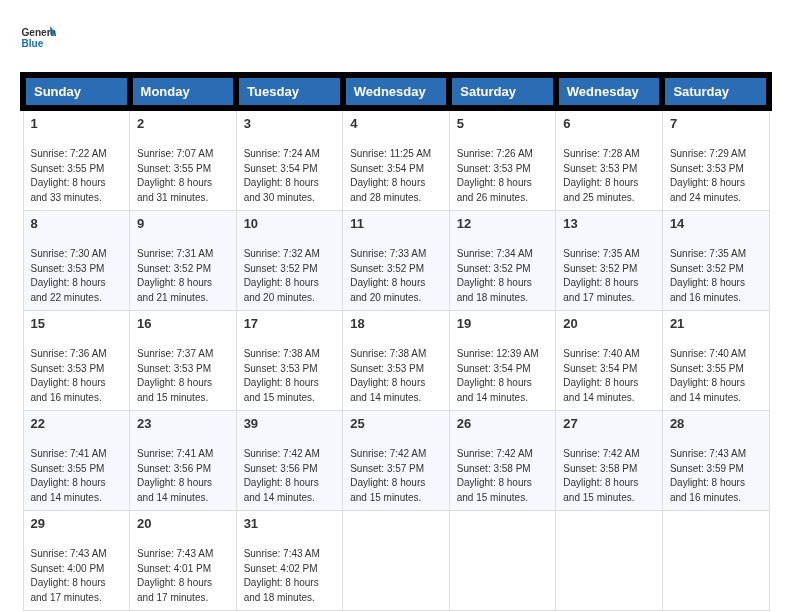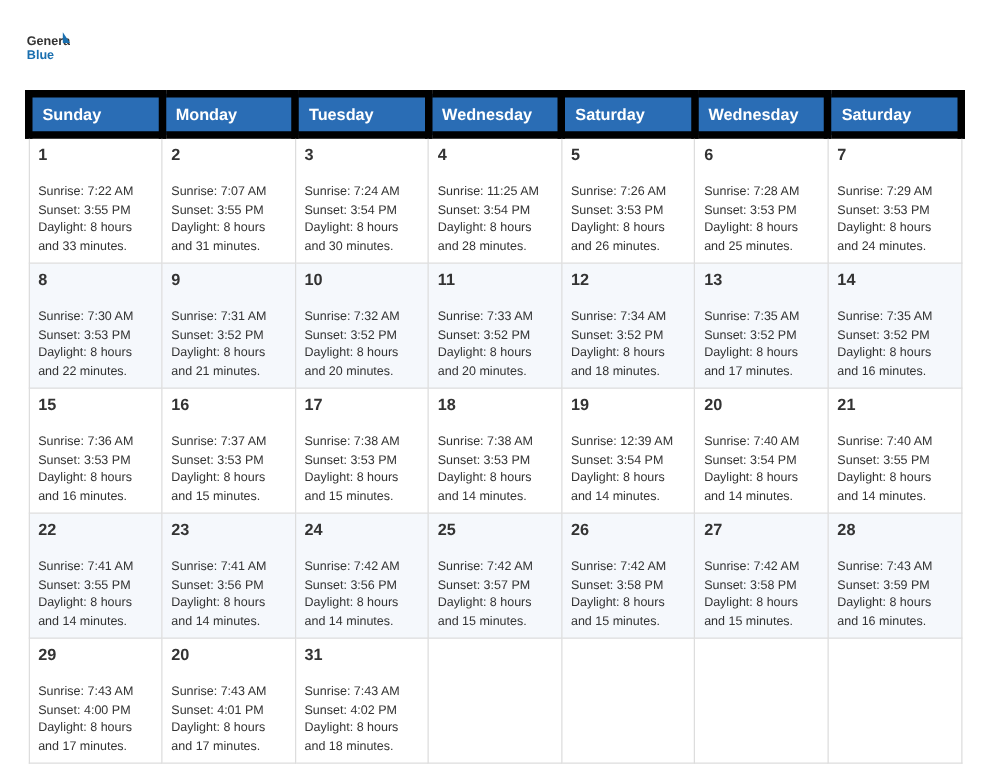--- a/index.html
+++ b/index.html
@@ -291,21 +291,21 @@
       </td>
         <td>
         <span class="day-num">23</span>
         <div class="day-detail">
           <span>Sunrise: 7:41 AM</span><br>
           <span>Sunset: 3:56 PM</span><br>
           <span>Daylight: 8 hours and 14 minutes.</span>
         </div>
       </td>
         <td>
-        <span class="day-num">24</span>
+        <span class="day-num">39</span>
         <div class="day-detail">
           <span>Sunrise: 7:42 AM</span><br>
           <span>Sunset: 3:56 PM</span><br>
           <span>Daylight: 8 hours and 14 minutes.</span>
         </div>
       </td>
         <td>
         <span class="day-num">25</span>
         <div class="day-detail">
           <span>Sunrise: 7:42 AM</span><br>

